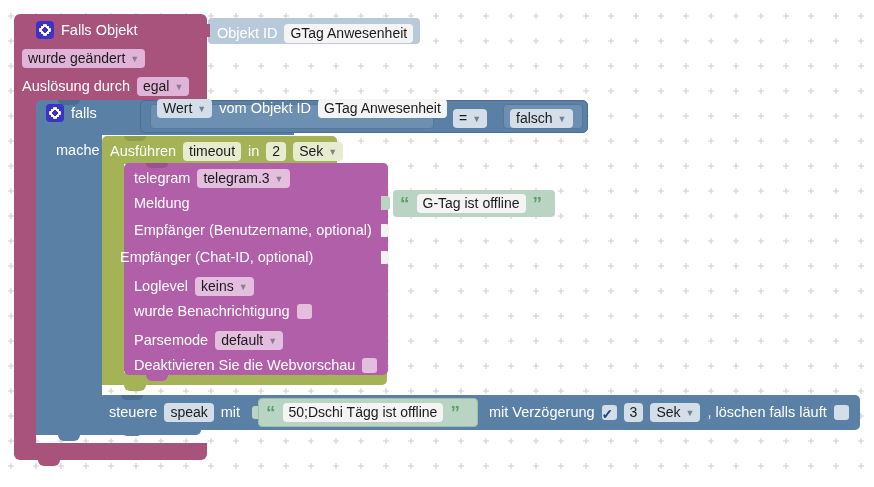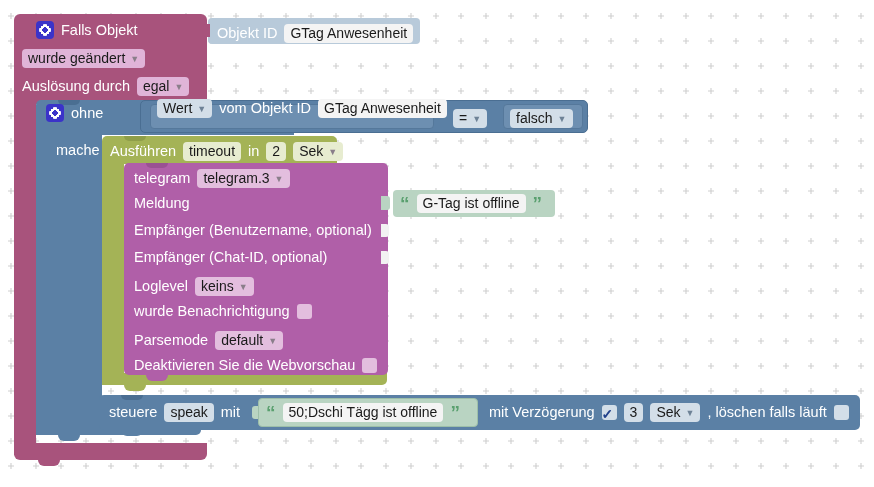--- a/index.html
+++ b/index.html
@@ -772,21 +772,21 @@
   </div>
 
   <div class="blk" style="left:36px;top:100px;width:258px;height:35px;background:#5b80a5;border-radius:5px 5px 0 0;"></div>
   <div class="blk" style="left:36px;top:132px;width:66px;height:303px;background:#5b80a5;"></div>
   <div class="blk" style="left:36px;top:412px;width:165px;height:23px;background:#5b80a5;border-radius:0 0 5px 5px;"></div>
   <div class="notch-bot" style="left:58px;top:435px;background:#5b80a5;"></div>
   <div class="notch-top" style="left:58px;top:100px;background:#4a6e92;"></div>
 
   <div class="row" style="left:46px;top:104px;">
     <span class="gear"></span>
-    <span class="lbl">ohne</span>
+    <span class="lbl">falls</span>
   </div>
 
   <div class="blk" style="left:140px;top:100px;width:448px;height:33px;background:#5b80a5;border:1px solid #4a6e92;border-radius:5px;"></div>
 
   <div class="blk" style="left:150px;top:104px;width:284px;height:25px;background:#6d8fb1;border:1px solid #55789b;border-radius:4px;"></div>
   <div class="row" style="left:157px;top:99px;">
     <span class="field fld-blue">
       <span>Wert</span><span class="caret b">▼</span>
     </span>
     <span class="lbl">vom Objekt ID</span>
@@ -838,21 +838,21 @@
   <div class="row" style="left:134px;top:196px;">
     <span class="lbl">Meldung</span>
   </div>
   <div class="blk" style="left:381px;top:196px;width:9px;height:14px;background:#b9d4c2;border-radius:0 3px 3px 0;"></div>
 
   <div class="row" style="left:134px;top:223px;">
     <span class="lbl">Empfänger (Benutzername, optional)</span>
   </div>
   <div class="blk" style="left:381px;top:224px;width:8px;height:13px;background:#f2f2f2;border-radius:0 3px 3px 0;"></div>
 
-  <div class="row" style="left:134px;top:250px;">
+  <div class="row" style="left:120px;top:250px;">
     <span class="lbl">Empfänger (Chat-ID, optional)</span>
   </div>
   <div class="blk" style="left:381px;top:251px;width:8px;height:13px;background:#f2f2f2;border-radius:0 3px 3px 0;"></div>
 
   <div class="row" style="left:134px;top:277px;">
     <span class="lbl">Loglevel</span>
     <span class="field fld-purple">
       <span>keins</span><span class="caret">▼</span>
     </span>
   </div>

